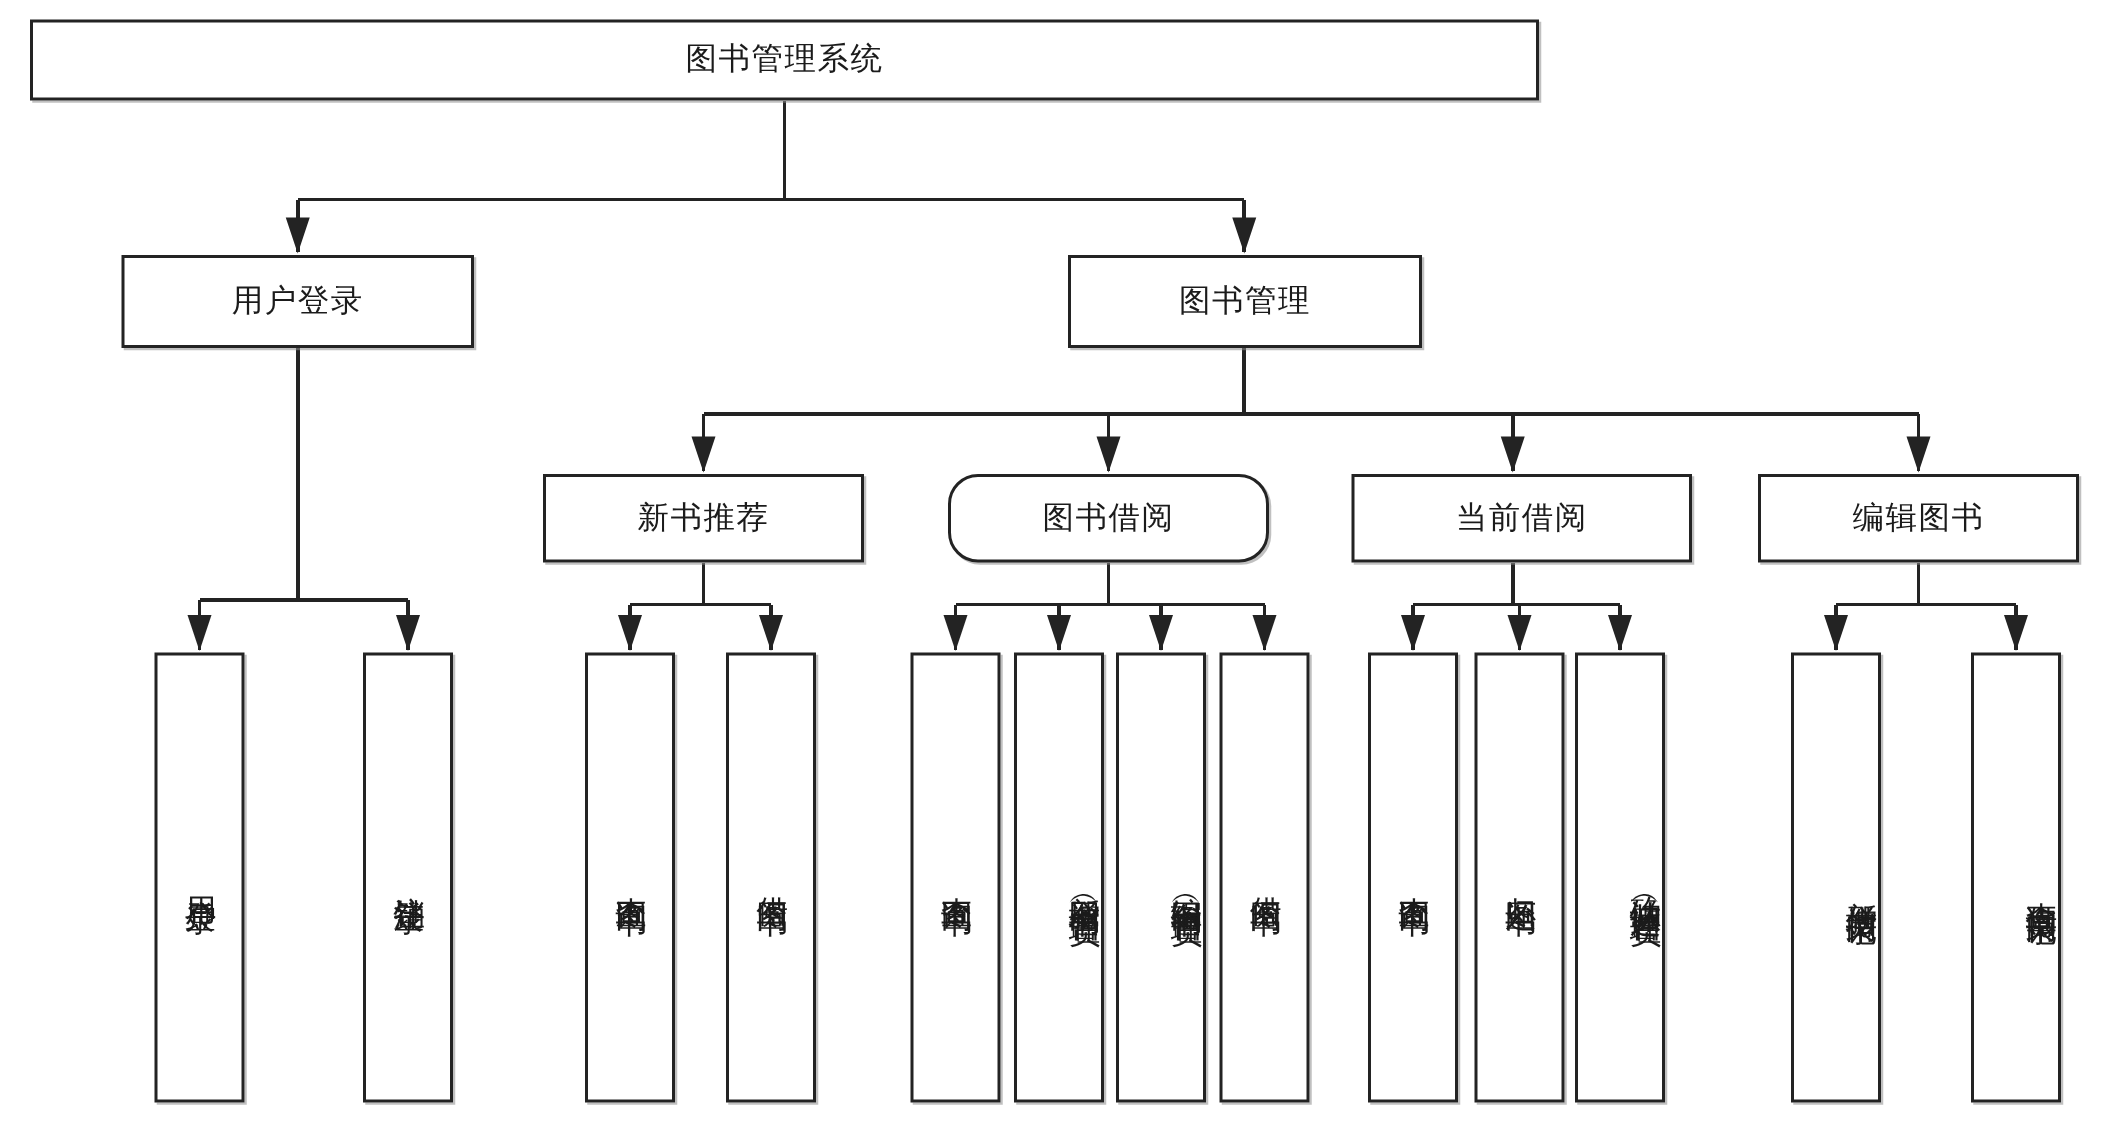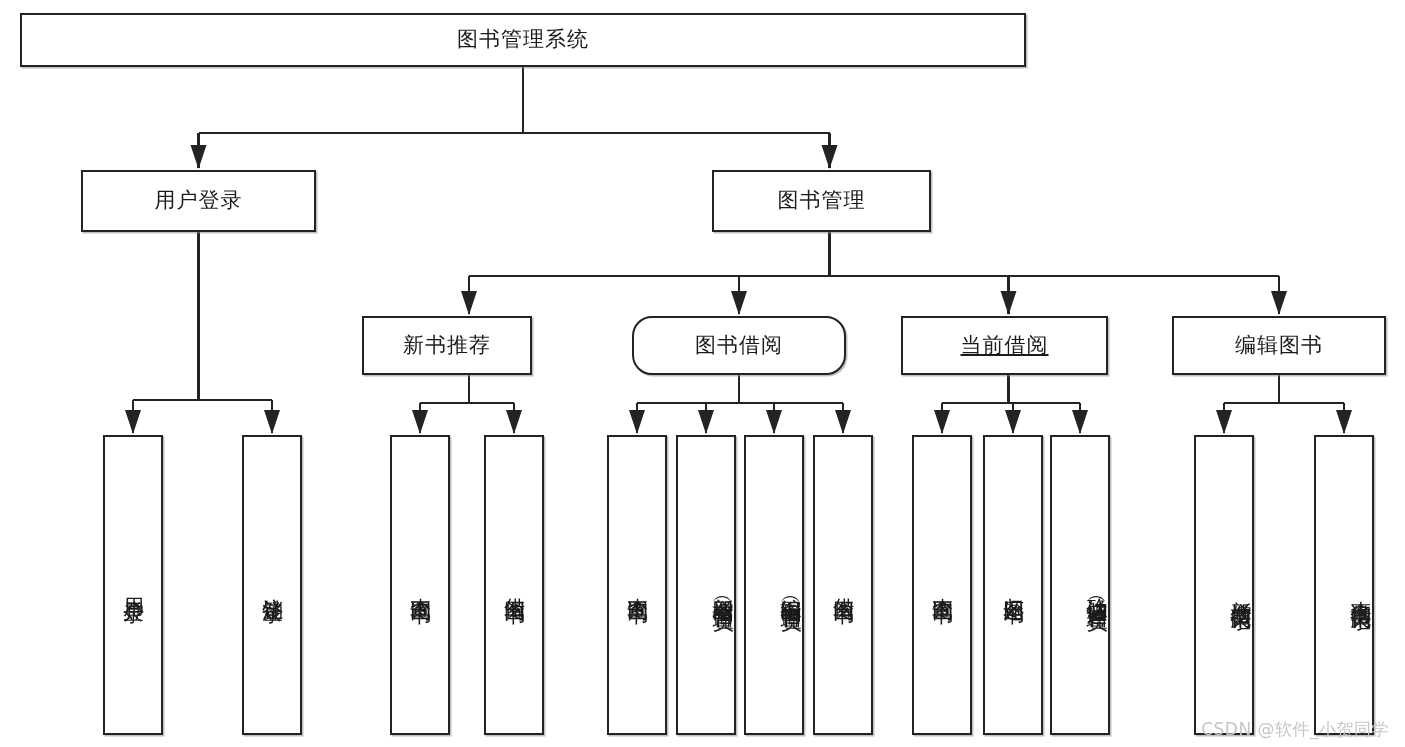--- a/index.html
+++ b/index.html
@@ -126,30 +126,30 @@
       <line x1="1344" y1="403" x2="1344" y2="433" stroke="#232323" stroke-width="2.4" shape-rendering="crispEdges"></line>
       <path d="M 1336 410 L 1352 410 L 1344 434 Z" fill="#232323"></path>
     </svg>
   <div id="nodes">
       <div class="node horizontal" style="left: 20px; top: 13px; width: 1006px; height: 54px;">
         <span class="node-label">图书管理系统</span>
       </div>
       <div class="node horizontal" style="left: 81px; top: 170px; width: 235px; height: 62px;">
         <span class="node-label">用户登录</span>
       </div>
-      <div class="node horizontal" style="left: 712px; top: 170px; width: 219px; height: 62px;">
+      <div class="node horizontal" style="left: 712px; top: 170px; width: 236px; height: 62px;">
         <span class="node-label">图书管理</span>
       </div>
-      <div class="node horizontal" style="left: 362px; top: 316px; width: 170px; height: 59px;">
+      <div class="node horizontal" style="left: 362px; top: 316px; width: 214px; height: 59px;">
         <span class="node-label">新书推荐</span>
       </div>
       <div class="node horizontal" style="left: 632px; top: 316px; width: 214px; height: 59px; border-radius: 20px;">
         <span class="node-label">图书借阅</span>
       </div>
-      <div class="node horizontal" style="left: 901px; top: 316px; width: 207px; height: 59px; text-decoration: underline;">
+      <div class="node horizontal" style="left: 901px; top: 316px; width: 227px; height: 59px;">
         <span class="node-label">当前借阅</span>
       </div>
       <div class="node horizontal" style="left: 1172px; top: 316px; width: 214px; height: 59px;">
         <span class="node-label">编辑图书</span>
       </div>
       <div class="node vertical centered" style="left: 103px; top: 435px; width: 60px; height: 300px;">
         <span class="node-label">用户登录</span>
       </div>
       <div class="node vertical centered" style="left: 242px; top: 435px; width: 60px; height: 300px;">
         <span class="node-label">注销登录</span>
@@ -181,14 +181,13 @@
       <div class="node vertical" style="left: 1050px; top: 435px; width: 60px; height: 300px;">
         <span class="node-label">确认归还（管理员）</span>
       </div>
       <div class="node vertical" style="left: 1194px; top: 435px; width: 60px; height: 300px;">
         <span class="node-label">新增借阅记录</span>
       </div>
       <div class="node vertical" style="left: 1314px; top: 435px; width: 60px; height: 300px;">
         <span class="node-label">查询借阅记录</span>
       </div>
     </div>
-  <div id="watermark">CSDN @软件_小贺同学</div>
 </div>
 
 </body></html>

